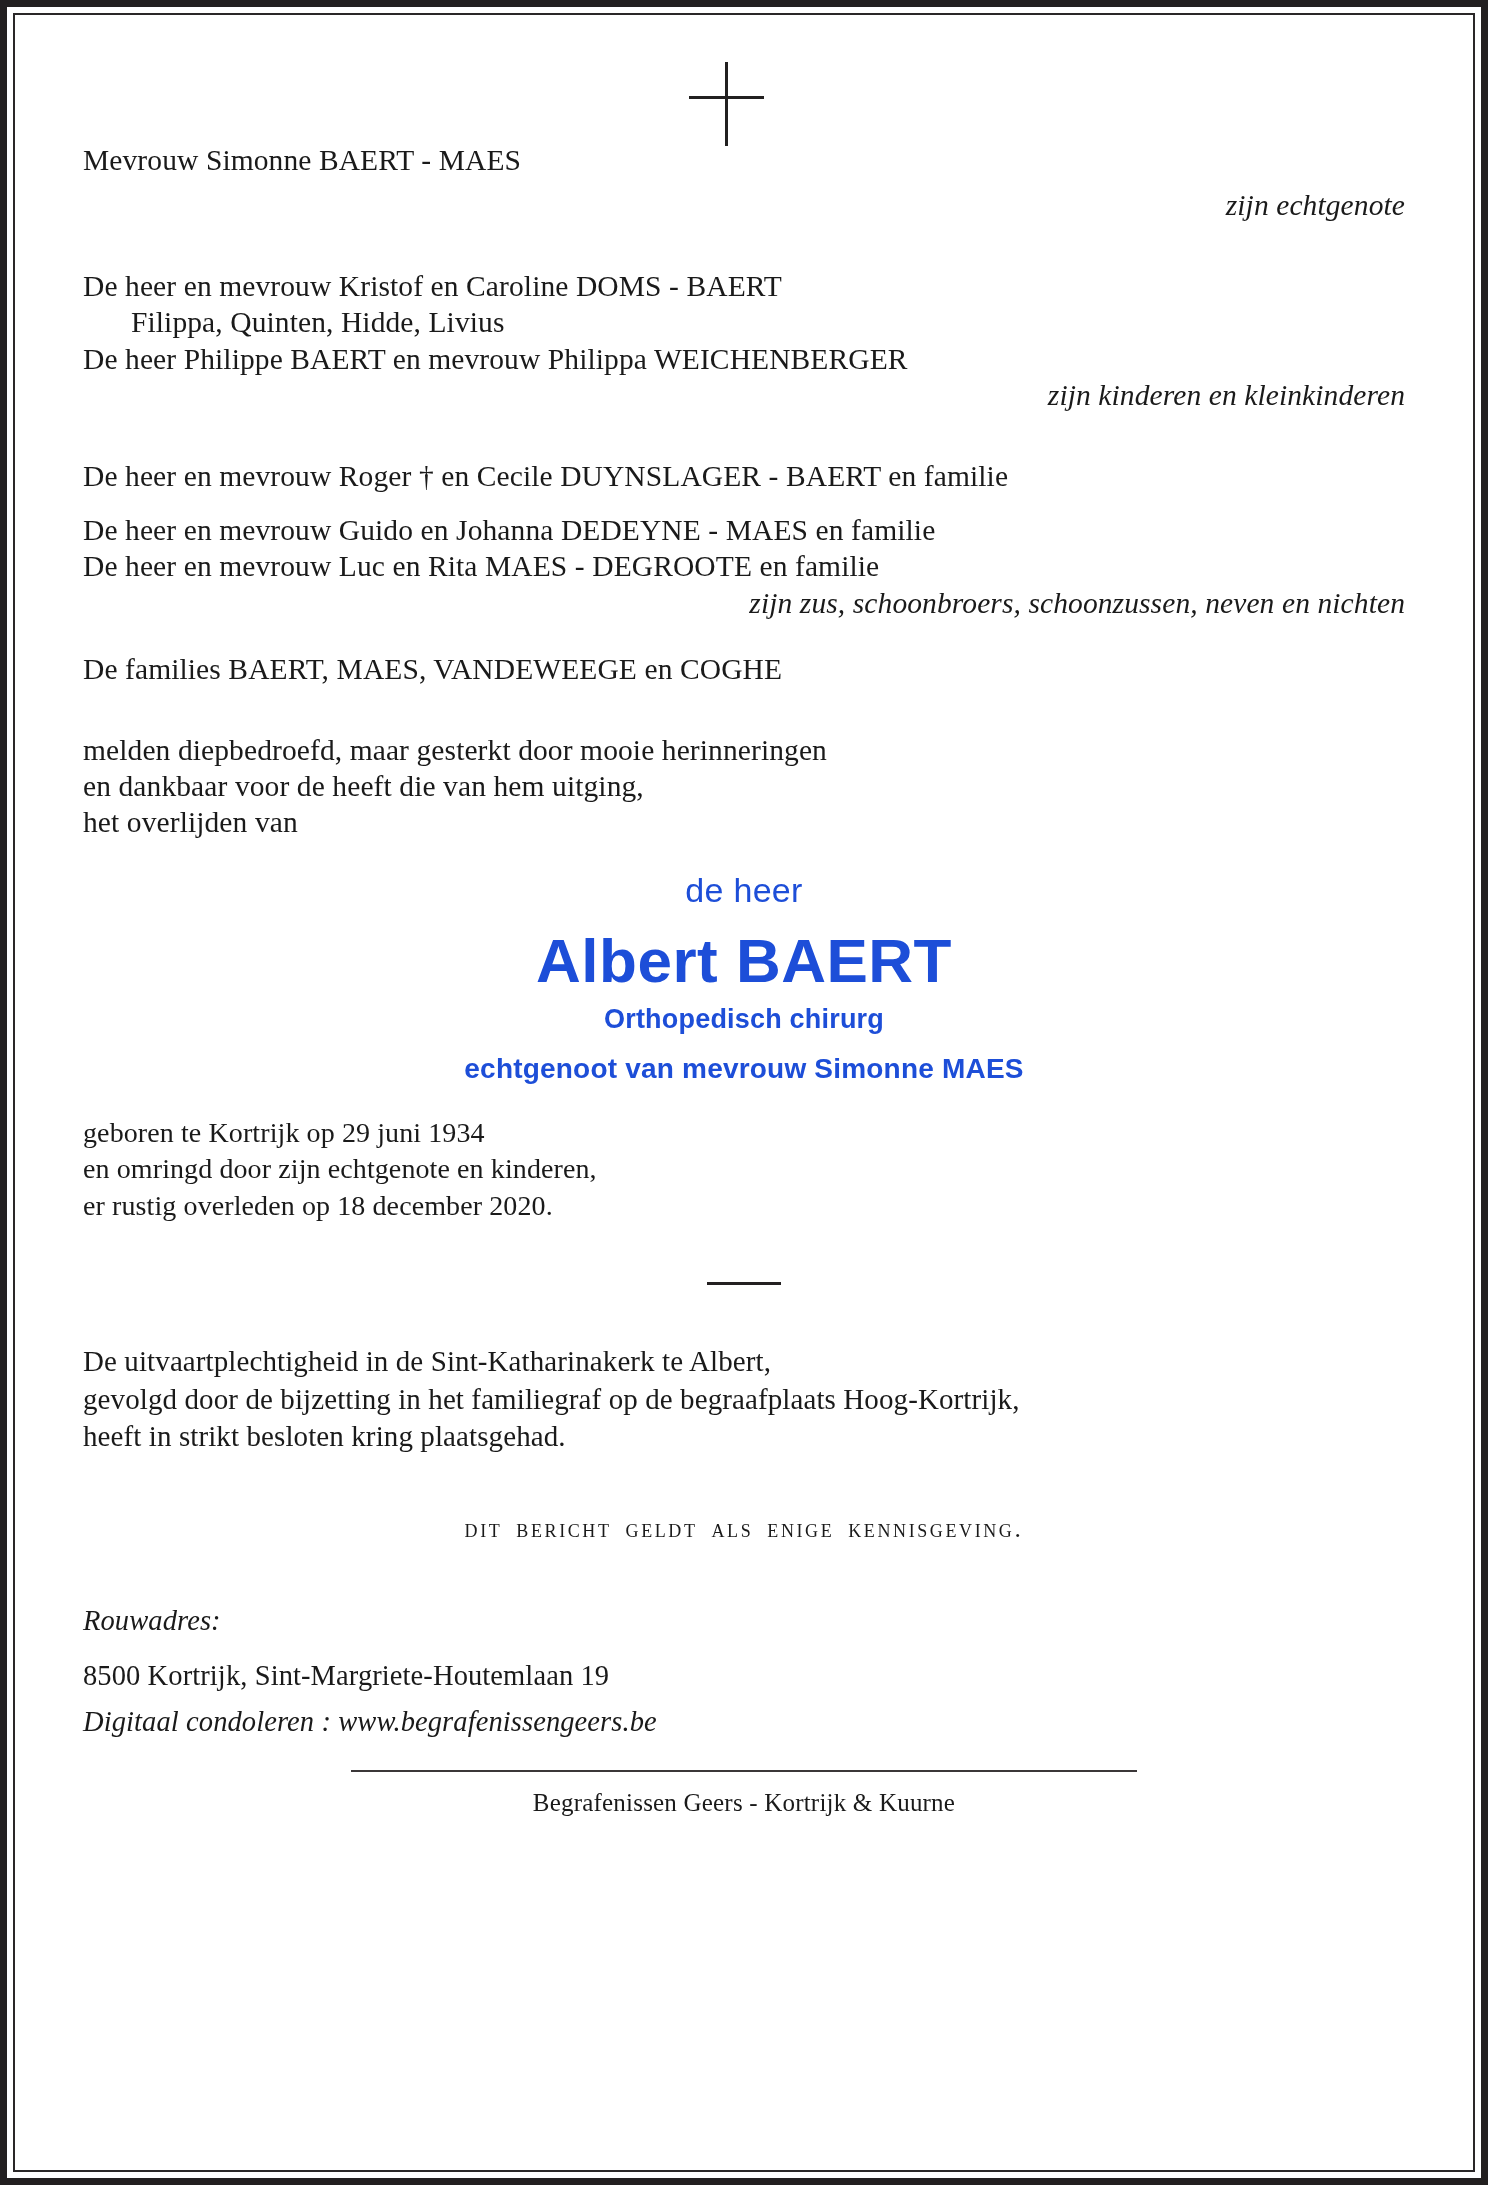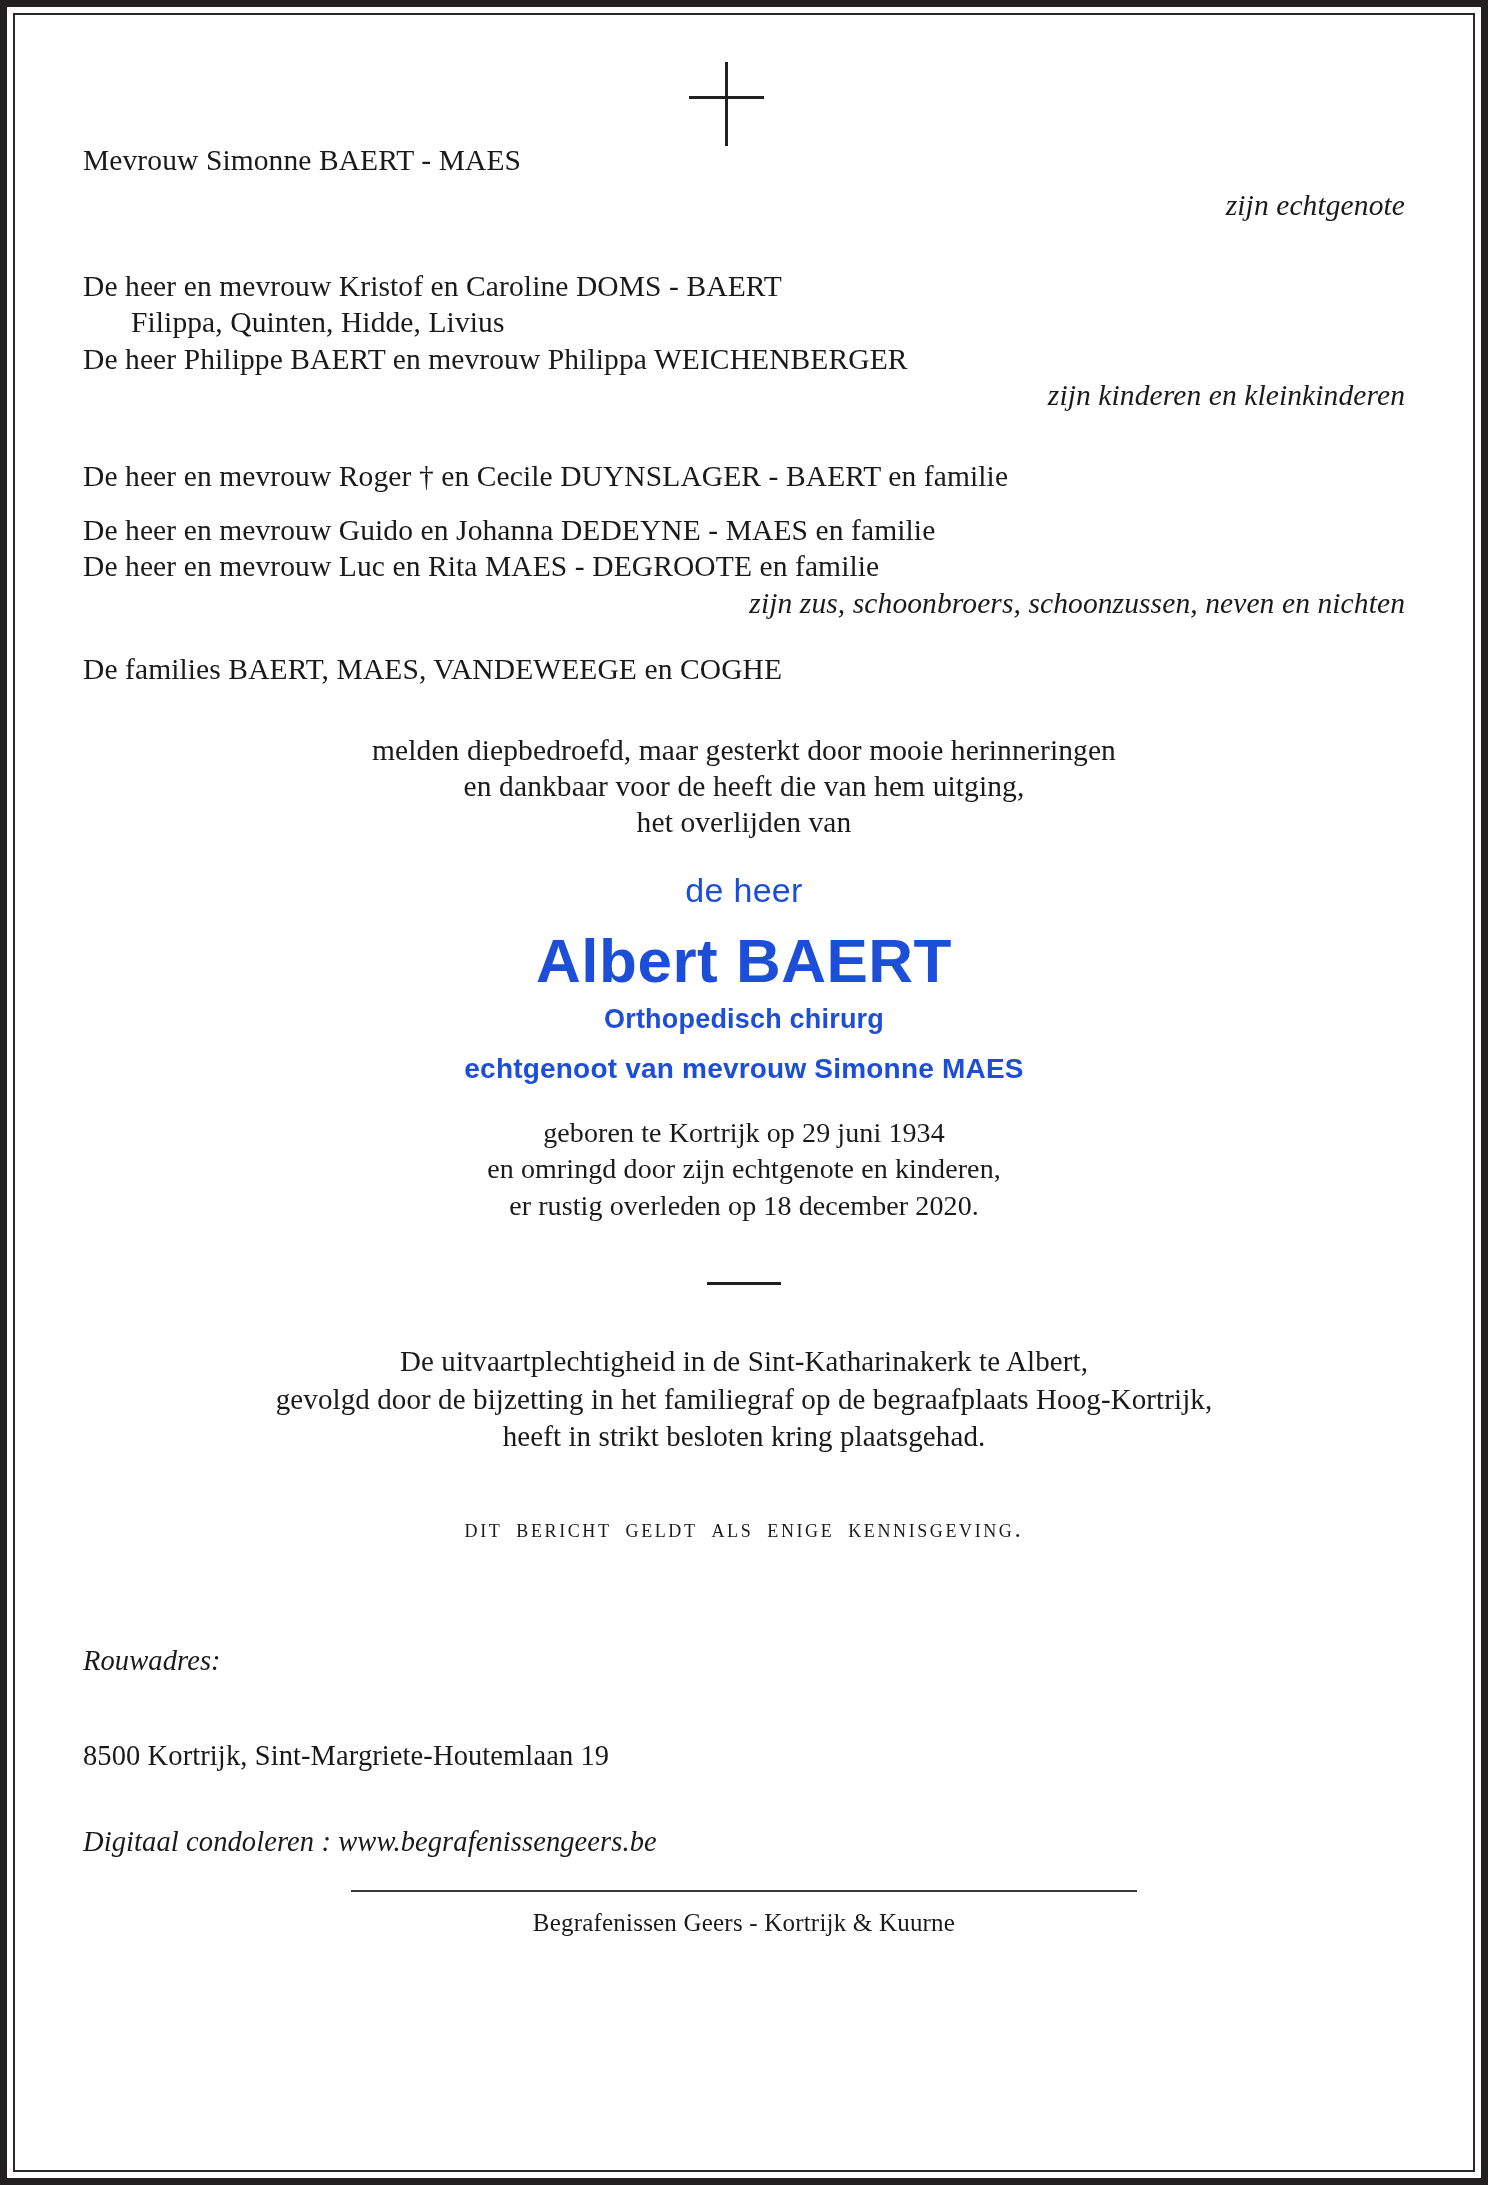--- a/index.html
+++ b/index.html
@@ -84,21 +84,21 @@
   }
 
   .ln {
     font-size: 29.5px;
     line-height: 1.235;
     letter-spacing: 0.1px;
     white-space: nowrap;
   }
   .ln.left   { text-align: left; }
   .ln.right  { text-align: right; }
-  .ln.center { text-align: center; }
+  .ln.center { }
   .ln.indent { padding-left: 48px; }
   .it { font-style: italic; }
 
   .gap-xs { height: 9px; }
   .gap-s  { height: 18px; }
   .gap-m  { height: 30px; }
   .gap-l  { height: 44px; }
   .gap-xl { height: 58px; }
 
   
@@ -149,21 +149,21 @@
     text-align: center;
     font-size: 25.5px;
     letter-spacing: 2.6px;
     font-variant: small-caps;
     text-transform: lowercase;
     word-spacing: 5px;
   }
   .notice::first-letter { font-size: 1em; }
 
   
-  .addr .ln { font-size: 28.5px; line-height: 1.30; margin-top: 40px; }
+  .addr .ln { font-size: 28.5px; line-height: 1.30; }
 
   
   .foot-rule {
     width: 786px;
     height: 2px;
     background: #3b3738;
     margin: 0 auto;
   }
   .foot-text {
     text-align: center;

